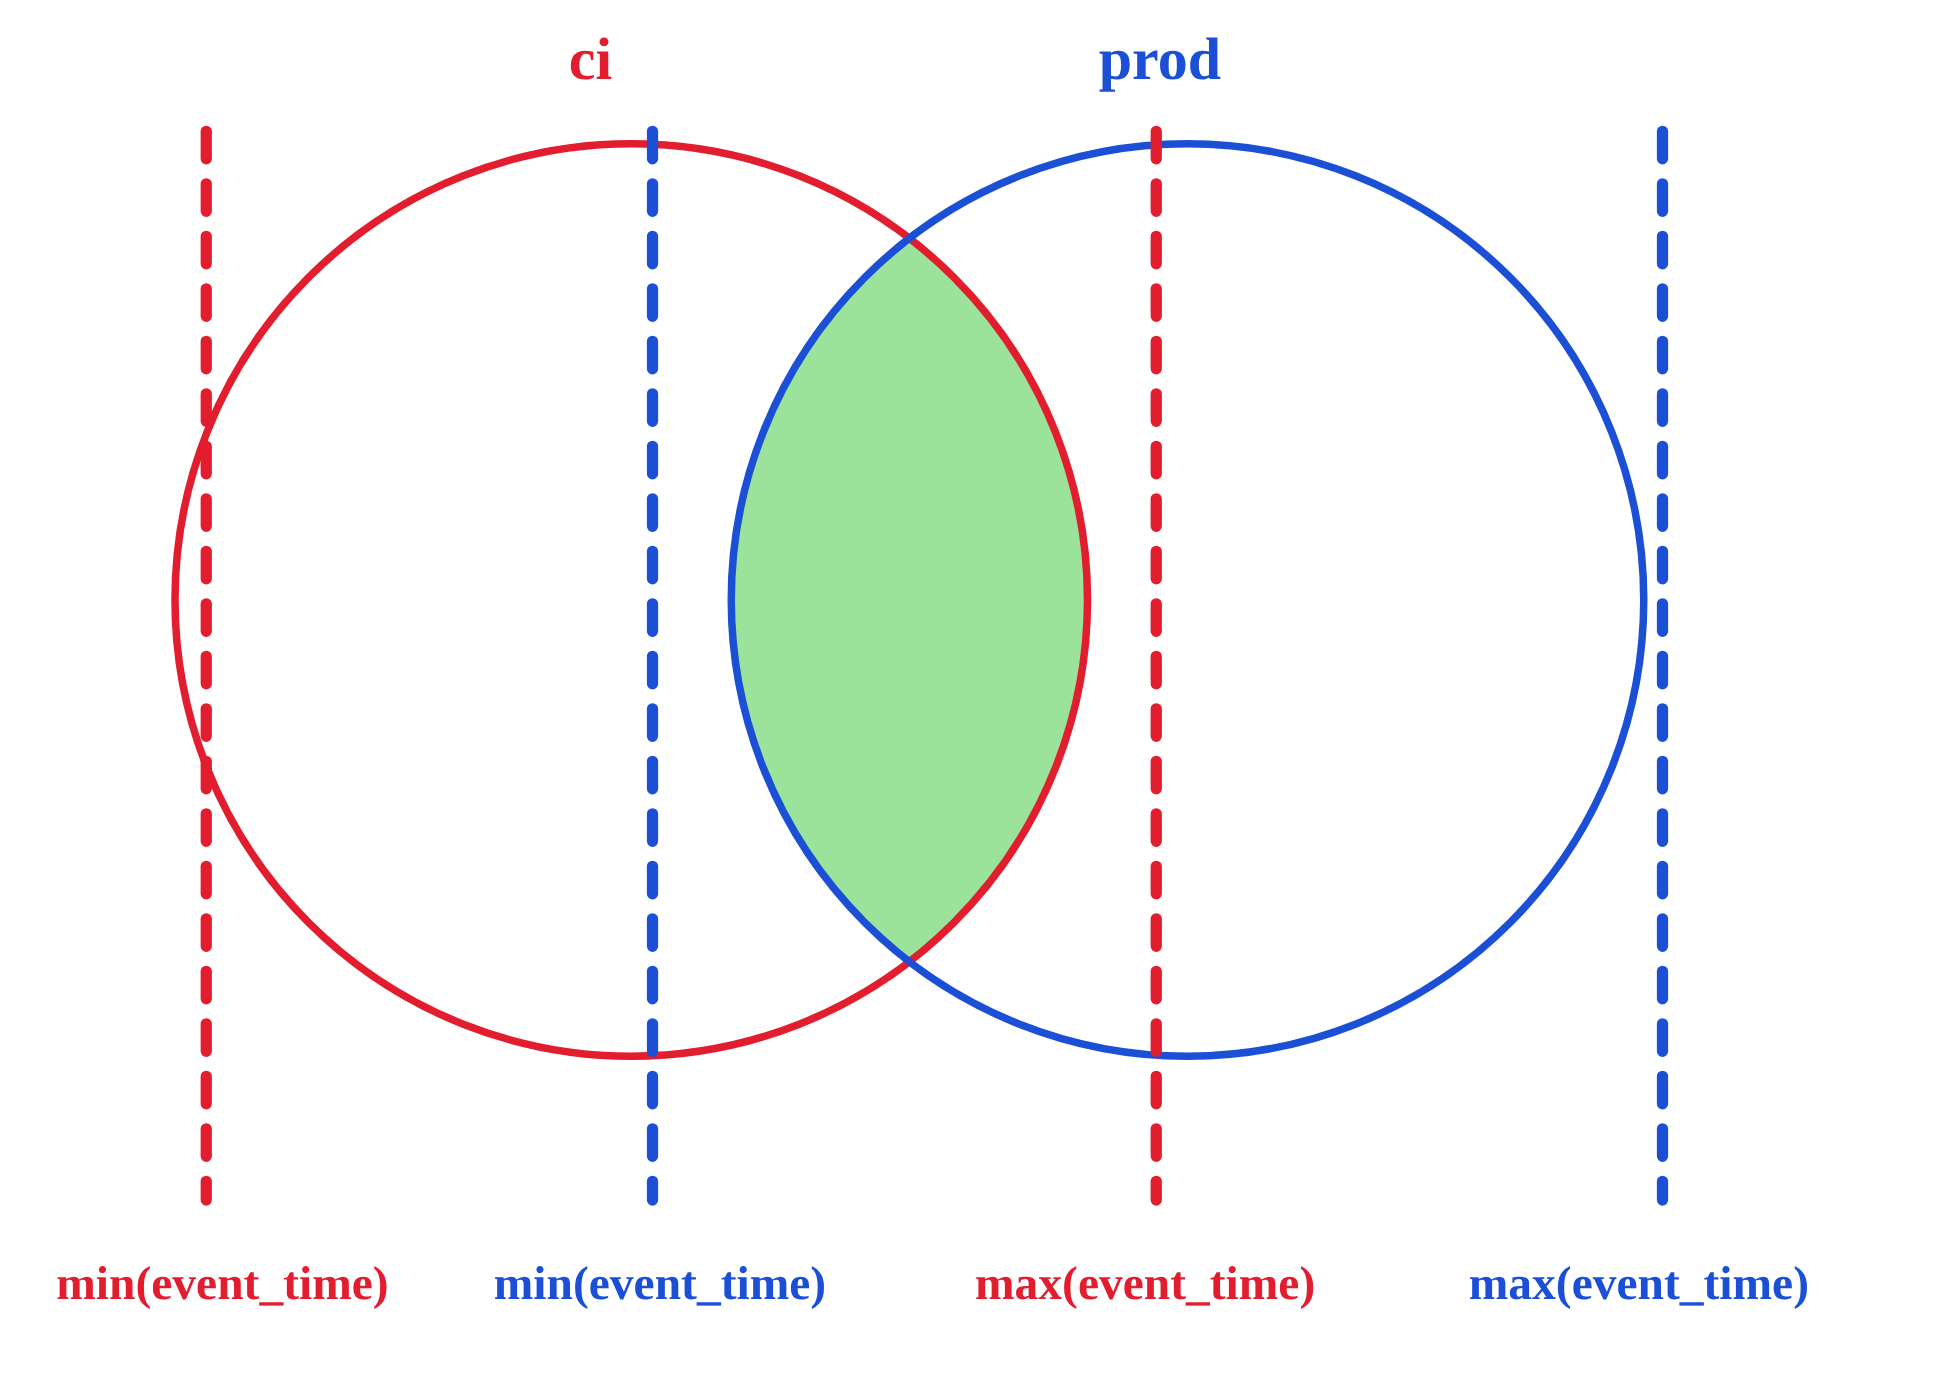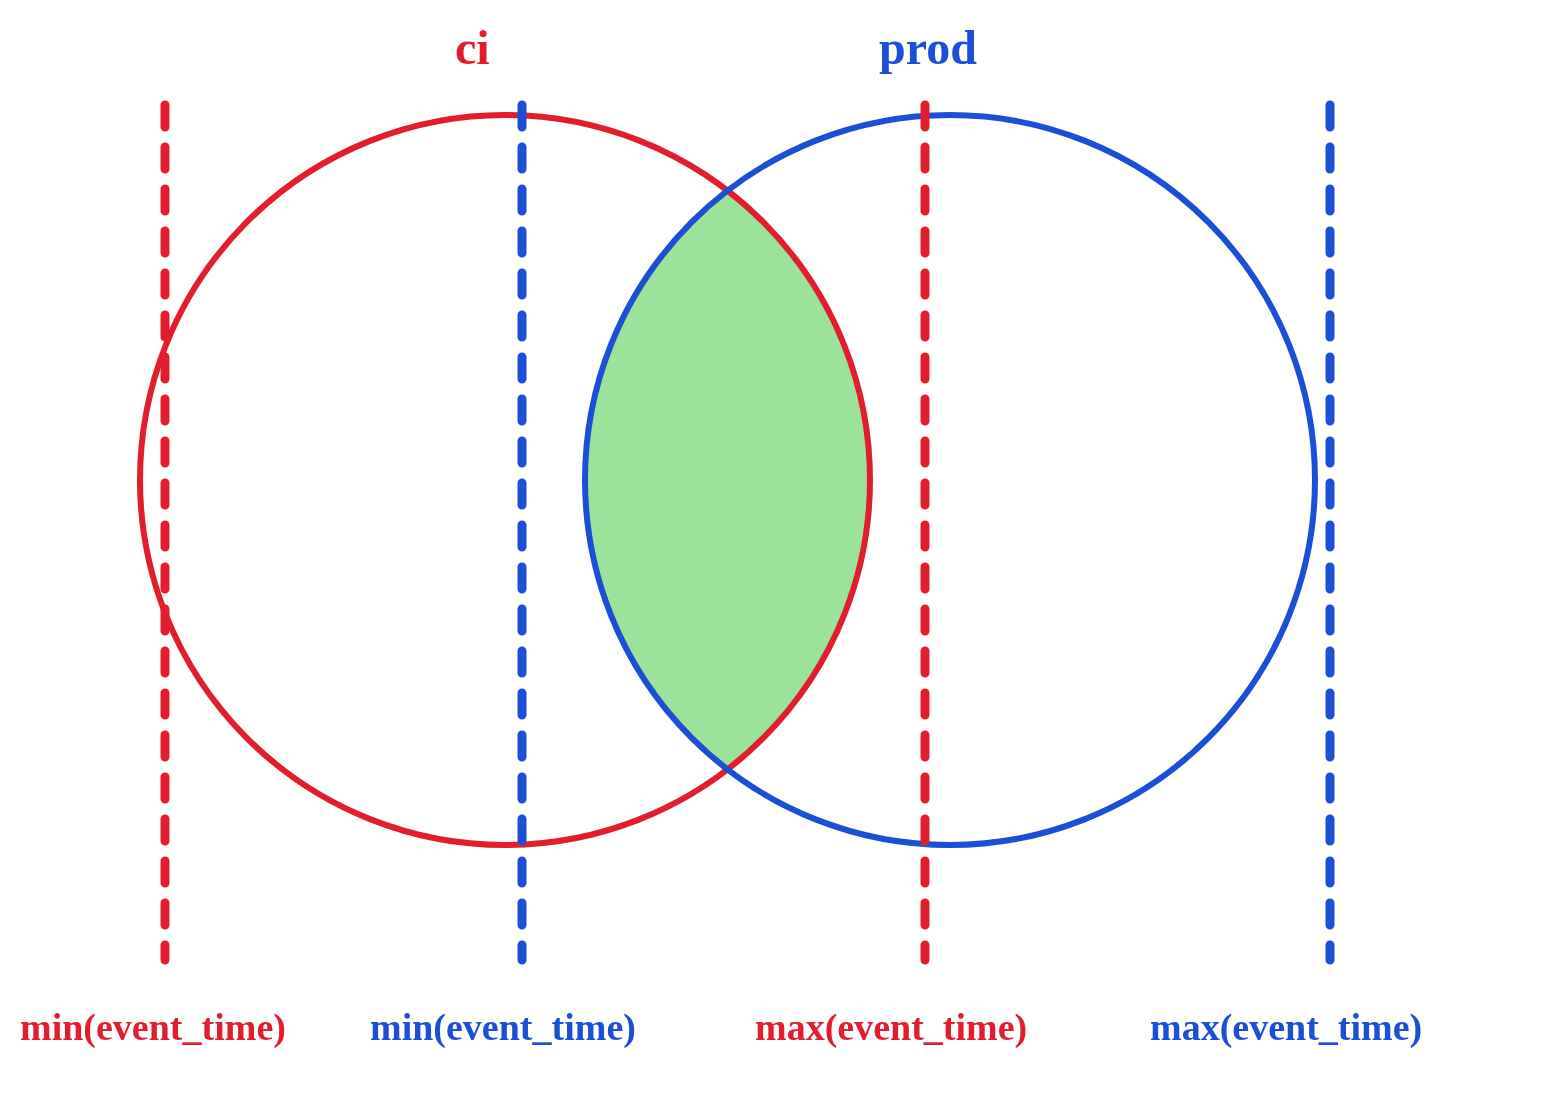--- a/index.html
+++ b/index.html
@@ -25,20 +25,21 @@
   .label {
     position: absolute;
     white-space: nowrap;
     font-weight: 700;
   }
   .top-label {
     font-size: 48px;
   }
   .bottom-label {
     font-size: 38px;
+    margin-left: 25px;
   }
   .ci-color   { color: #e11d2e; }
   .prod-color { color: #1a4fd6; }
 </style>
 </head>
 <body>
 
 <div class="stage">
 
   <svg class="diagram" viewBox="0 0 1565 1098">

